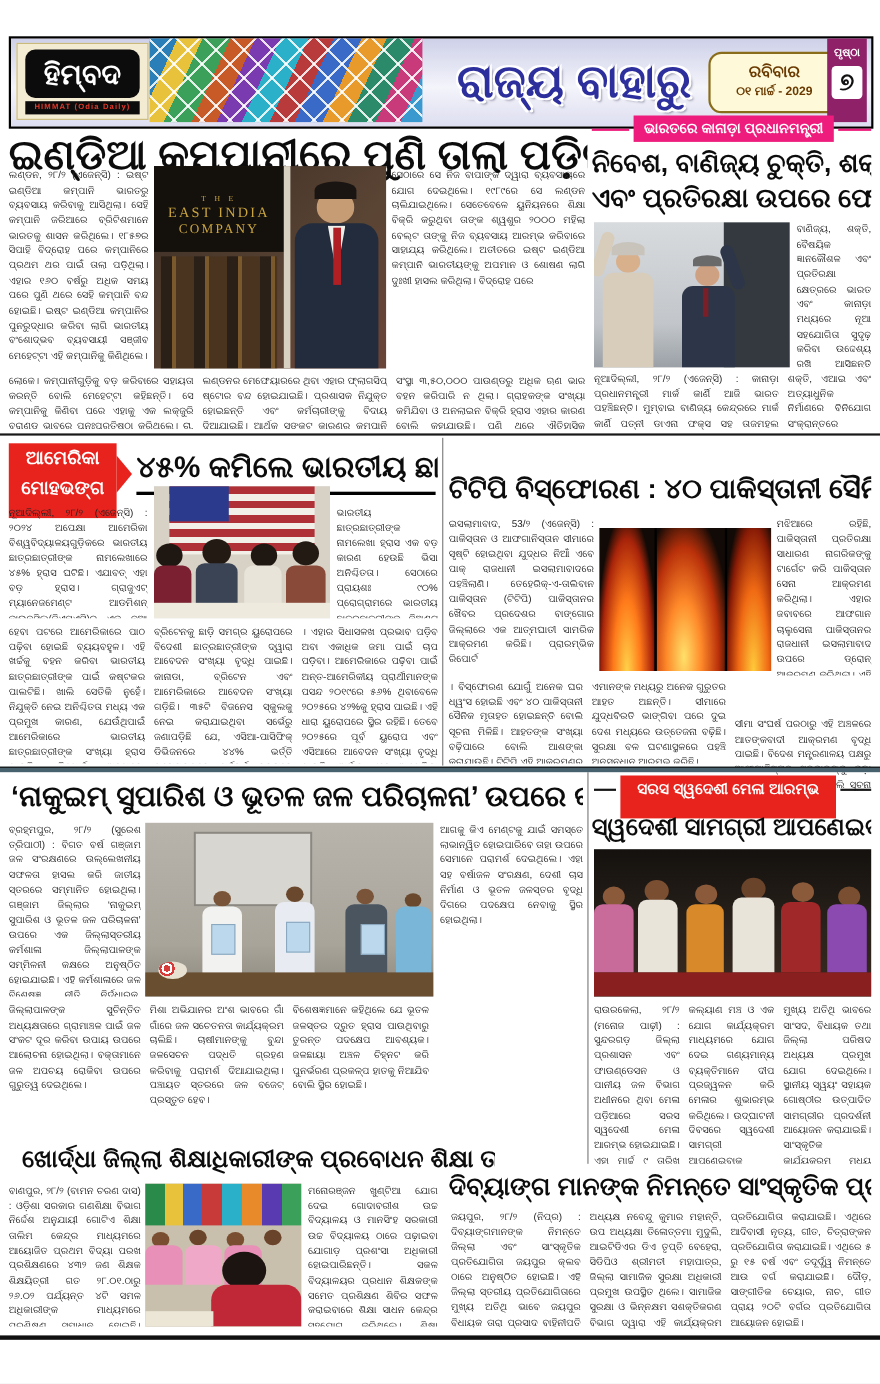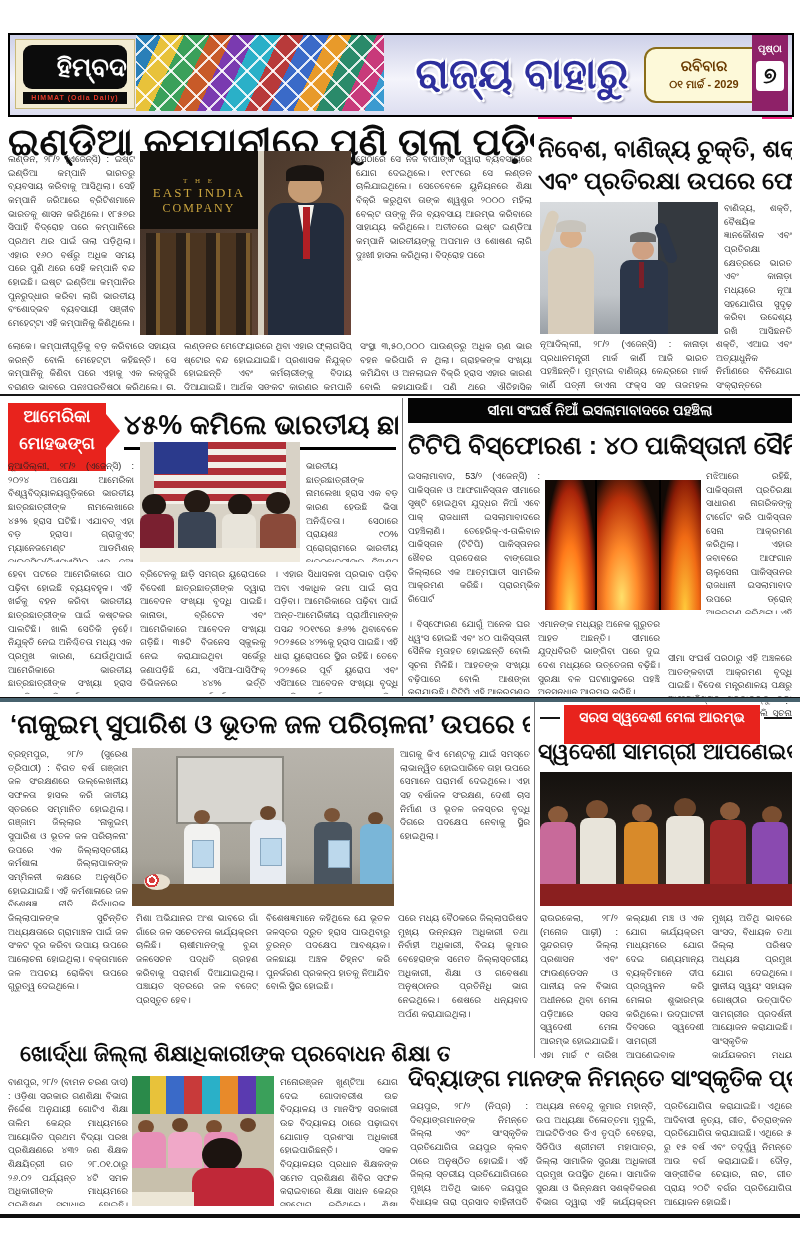--- a/index.html
+++ b/index.html
@@ -9,21 +9,21 @@
   .col{position:absolute;font-size:9px;line-height:1.52;text-align:justify;overflow:hidden;color:#222;word-break:break-word;}
   .hl{position:absolute;font-weight:700;color:#0c0c0c;overflow:hidden;white-space:nowrap;}
   .photo{position:absolute;overflow:hidden;}
   .vline{position:absolute;width:1px;background:#9a9a9a;}
   .hline{position:absolute;height:1px;background:#111;}
   
   #masthead{left:8px;top:33px;width:782px;height:80px;border:2px solid #000;
     background:linear-gradient(180deg,#cdd0e8 0%,#f4f4fb 55%,#dddef0 100%);}
   #logo{left:5px;top:4px;width:118px;height:68px;background:#f3ecd2;border:1px solid #c9b97a;}
   #logoplate{position:absolute;left:7px;top:5px;width:104px;height:44px;background:#0c0c0c;border-radius:9px;
-    color:#fff;font-weight:700;font-size:26px;text-align:right;line-height:44px;overflow:hidden;}
+    color:#fff;font-weight:700;font-size:26px;text-align:center;line-height:44px;overflow:hidden;}
   #logolatin{position:absolute;left:7px;top:52px;width:104px;height:12px;background:#0c0c0c;color:#e23a2a;
     font-size:7px;font-weight:700;text-align:center;line-height:12px;letter-spacing:1px;overflow:hidden;}
   #collage{left:126px;top:0;width:248px;height:76px;
     background:linear-gradient(115deg,#2a7fb8 0 9%,#e8c23a 9% 17%,#3aa05a 17% 26%,#c85a28 26% 34%,#7a3ab0 34% 42%,#2ab0c8 42% 51%,#b83a3a 51% 59%,#3a6ac8 59% 68%,#e89a2a 68% 76%,#2a8a6a 76% 85%,#c83a7a 85% 93%,#3a9ad0 93% 100%);}
   #collagegrid{position:absolute;inset:0;
     background:repeating-linear-gradient(45deg,transparent 0 16px,rgba(255,255,255,.85) 16px 18px),
                repeating-linear-gradient(-45deg,transparent 0 16px,rgba(255,255,255,.85) 16px 18px);}
   #mtitle{left:378px;top:4px;width:268px;height:70px;font-size:42px;font-weight:700;color:#2d2f9d;
     text-align:center;line-height:70px;overflow:hidden;white-space:nowrap;
     text-shadow:2px 2px 0 #ffffff,-2px -2px 0 #ffffff,2px -2px 0 #ffffff,-2px 2px 0 #ffffff,3px 3px 2px rgba(0,0,40,.35);}
@@ -77,20 +77,21 @@
     <div class="abs" style="left:163px;top:56px;width:7px;height:52px;background:#b01f24;"></div>
   </div>
 
   <div class="col" style="left:356px;top:153px;width:176px;height:182px;">ସେଠାରେ ସେ ନିଜ ବାପାଙ୍କ ଦ୍ୱାରା ବ୍ୟବସାୟରେ ଯୋଗ ଦେଇଥିଲେ। ୧୯୮୯ରେ ସେ ଲଣ୍ଡନ ଚାଲିଯାଇଥିଲେ। ସେତେବେଳେ ୟୁନିୟନରେ ଶିକ୍ଷା ବିକ୍ରି କରୁଥିବା ତାଙ୍କ ଶ୍ୱଶୁର ୨୦୦୦ ମହିଲା ବେଲ୍ଟ ତାଙ୍କୁ ନିଜ ବ୍ୟବସାୟ ଆରମ୍ଭ କରିବାରେ ସାହାଯ୍ୟ କରିଥିଲେ। ଅତୀତରେ ଇଷ୍ଟ ଇଣ୍ଡିଆ କମ୍ପାନି ଭାରତୀୟଙ୍କୁ ଅପମାନ ଓ ଶୋଷଣ ଲାଗି ଦୁଃଖୀ ହାସଲ କରିଥିଲା। ବିଦ୍ରୋହ ପରେ</div>
 
   <div class="col" style="left:8px;top:340px;width:168px;height:50px;">ଲୋକେ। କମ୍ପାନୀଗୁଡ଼ିକୁ ବଡ଼ କରିବାରେ ସହାୟତା କରନ୍ତି ବୋଲି ମେହେଟ୍ଟା କହିଛନ୍ତି। ସେ କମ୍ପାନିକୁ କିଣିବା ପରେ ଏହାକୁ ଏକ ଲକ୍ଜୁରି ବ୍ରାଣ୍ଡ ଭାବରେ ପୁନଃପ୍ରତିଷ୍ଠା କରିଥିଲେ। ଚା, କଫି, ଚକୋଲେଟ୍ ଓ ସୁନା ମୁଦ୍ରା ବିକ୍ରି କରୁଥିଲା କମ୍ପାନି।</div>
   <div class="col" style="left:184px;top:340px;width:168px;height:50px;">ଲଣ୍ଡନର ମେଫେୟାରରେ ଥିବା ଏହାର ଫ୍ଲାଗସିପ୍ ଷ୍ଟୋର ବନ୍ଦ ହୋଇଯାଇଛି। ପ୍ରଶାସକ ନିଯୁକ୍ତ ହୋଇଛନ୍ତି ଏବଂ କର୍ମଚାରୀଙ୍କୁ ବିଦାୟ ଦିଆଯାଇଛି। ଆର୍ଥିକ ସଙ୍କଟ କାରଣରୁ କମ୍ପାନି ଦେବାଳିଆ ଘୋଷଣା ପାଇଁ ଆବେଦନ କରିଥିଲା।</div>
   <div class="col" style="left:360px;top:340px;width:172px;height:50px;">ସଂସ୍ଥା ୩,୫୦,୦୦୦ ପାଉଣ୍ଡରୁ ଅଧିକ ଋଣ ଭାର ବହନ କରିପାରି ନ ଥିଲା। ଗ୍ରାହକଙ୍କ ସଂଖ୍ୟା କମିଯିବା ଓ ଅନଲାଇନ ବିକ୍ରି ହ୍ରାସ ଏହାର କାରଣ ବୋଲି କୁହାଯାଉଛି। ପୁଣି ଥରେ ଐତିହାସିକ କମ୍ପାନିରେ ତାଲା ପଡ଼ିଯାଇଛି।</div>
 
   <div class="kickline" style="left:538px;top:117px;width:34px;background:#ee1d7d;"></div>
+  <div class="redbanner" style="left:576px;top:105px;width:182px;height:24px;background:#ee1d7d;font-size:13px;line-height:24px;">ଭାରତରେ କାନାଡ଼ା ପ୍ରଧାନମନ୍ତ୍ରୀ</div>
   <div class="kickline" style="left:762px;top:117px;width:30px;background:#ee1d7d;"></div>
 
   <div class="hl" style="left:538px;top:133px;width:254px;height:32px;font-size:24px;line-height:32px;text-align:center;">ନିବେଶ, ବାଣିଜ୍ୟ ଚୁକ୍ତି, ଶକ୍ତି</div>
   <div class="hl" style="left:538px;top:165px;width:254px;height:32px;font-size:24px;line-height:32px;text-align:center;">ଏବଂ ପ୍ରତିରକ୍ଷା ଉପରେ ଫୋକସ୍</div>
 
   <div class="photo" style="left:540px;top:202px;width:178px;height:132px;background:linear-gradient(180deg,#d8dbde 0%,#c2c6ca 70%,#9aa0a6 100%);">
     <div class="abs" style="left:118px;top:0;width:60px;height:132px;background:#34393f;"></div>
     <div class="abs" style="left:20px;top:26px;width:22px;height:20px;border-radius:50%;background:#d9b08c;"></div>
     <div class="abs" style="left:16px;top:18px;width:30px;height:12px;border-radius:50% 50% 0 0;background:#c8c4bc;"></div>
     <div class="abs" style="left:8px;top:46px;width:46px;height:86px;background:#d8cdbb;border-radius:10px 10px 0 0;"></div>
@@ -133,21 +134,20 @@
   </div>
 
   <div class="col" style="left:306px;top:460px;width:92px;height:102px;">ଭାରତୀୟ ଛାତ୍ରଛାତ୍ରୀଙ୍କ ନାମଲେଖା ହ୍ରାସ ଏକ ବଡ଼ କାରଣ ହେଉଛି ଭିସା ଅନିଶ୍ଚିତତା। ସେଠାରେ ପ୍ରାୟଶଃ ୯୦% ପ୍ରୋଗ୍ରାମରେ ଭାରତୀୟ ଛାତ୍ରଛାତ୍ରୀଙ୍କ ନିଅଣ୍ଟ ବିଚାର ହେଉଛି।</div>
 
   <div class="col" style="left:8px;top:568px;width:124px;height:126px;">ହେବା ପଟରେ ଆମେରିକାରେ ପାଠ ପଢ଼ିବା ହୋଇଛି ବ୍ୟୟବହୁଳ। ଏହି ଖର୍ଚ୍ଚକୁ ବହନ କରିବା ଭାରତୀୟ ଛାତ୍ରଛାତ୍ରୀଙ୍କ ପାଇଁ କଷ୍ଟକର ପାଲଟିଛି। ଖାଲି ସେତିକି ନୁହେଁ। ନିଯୁକ୍ତି ନେଇ ଅନିଶ୍ଚିତତା ମଧ୍ୟ ଏକ ପ୍ରମୁଖ କାରଣ, ଯେଉଁଥିପାଇଁ ଆମେରିକାରେ ଭାରତୀୟ ଛାତ୍ରଛାତ୍ରୀଙ୍କ ସଂଖ୍ୟା ହ୍ରାସ ପାଇଛି। ରିପୋର୍ଟ ଅନୁସାରେ, ବିଦେଶରେ ପାଠପଢ଼ା ପାଇଁ ବର୍ଷ ବର୍ଷ ଧରି ଚାଲିଥିବା ରୀତି ଅଟକିଥିବା ଭାରତ-ଆମେରିକାର ଛାତ୍ରୀ କରିଚର ଜିଏମ୍‌ଏସିର ୨୦୨୫ ଅନ୍ତିମବର୍ଷର ସର୍ଭେ ଅନୁସାରେ</div>
   <div class="col" style="left:140px;top:568px;width:126px;height:126px;">ବ୍ରିଟେନକୁ ଛାଡ଼ି ସମଗ୍ର ୟୁରୋପରେ ବିଦେଶୀ ଛାତ୍ରଛାତ୍ରୀଙ୍କ ଦ୍ୱାରା ଆବେଦନ ସଂଖ୍ୟା ବୃଦ୍ଧି ପାଇଛି। କାନାଡା, ବ୍ରିଟେନ ଏବଂ ଆମେରିକାରେ ଆବେଦନ ସଂଖ୍ୟା ଗଡ଼ିଛି। ୩୫ଟି ବିଜନେସ ସ୍କୁଲକୁ ନେଇ କରାଯାଇଥିବା ସର୍ଭେରୁ ଜଣାପଡ଼ିଛି ଯେ, ଏସିଆ-ପାସିଫିକ୍ ଡିଭିଜନରେ ୪୪% ଭର୍ତ୍ତି ପ୍ରୋଗ୍ରାମରେ ପୂର୍ବବର୍ଷ ତୁଳନାରେ ବିଦେଶୀ ଛାତ୍ରଛାତ୍ରୀଙ୍କ ନାମଲେଖା ବୃଦ୍ଧି ପାଇଛି। ଅନ୍ୟପକ୍ଷରେ, ଆମେରିକାରେ ଦୁଇ ତୃତୀୟାଂଶ ପ୍ରୋଗ୍ରାମରେ ନାମଲେଖା ହ୍ରାସ ପାଇଛି। ଆମେରିକା ବିଶ୍ୱବିଦ୍ୟାଳୟ ସ୍ତୁତିକରେ</div>
   <div class="col" style="left:274px;top:568px;width:124px;height:126px;">। ଏହାର ସିଧାସଳଖ ପ୍ରଭାବ ପଡ଼ିବ ଅବା ଏକାଧିକ ଜମା ପାଇଁ ଚାପ ପଡ଼ିବା। ଆମେରିକାରେ ପଢ଼ିବା ପାଇଁ ଅନ୍ତ-ଆମେରିକୀୟ ପ୍ରାର୍ଥୀମାନଙ୍କ ପସନ୍ଦ ୨୦୧୯ରେ ୫୬% ଥିବାବେଳେ ୨୦୨୫ରେ ୪୨%କୁ ହ୍ରାସ ପାଇଛି। ଏହି ଧାରା ୟୁରୋପରେ ସ୍ଥିର ରହିଛି। ତେବେ ୨୦୨୫ରେ ପୂର୍ବ ୟୁରୋପ ଏବଂ ଏସିଆରେ ଆବେଦନ ସଂଖ୍ୟା ବୃଦ୍ଧି ପାଇଛି। ଅର୍ଥାତ୍ ଏବେ ଆମେରିକା ବଦଳରେ ଏସିଆ ଏବଂ ୟୁରୋପ ଛାତ୍ରଛାତ୍ରୀଙ୍କ ପସନ୍ଦ ପାଲଟିଛି।</div>
 
   <div class="vline" style="left:402px;top:398px;height:298px;background:#777;"></div>
 
-  <div class="blackbar" style="left:408px;top:398px;width:384px;height:25px;font-size:14px;line-height:25px;">ସୀମା ସଂଘର୍ଷ ନିଆଁ ଇସଲାମାବାଦରେ ପହଞ୍ଚିଲା</div>
   <div class="hl" style="left:408px;top:426px;width:384px;height:38px;font-size:25px;line-height:38px;text-align:center;">ଟିଟିପି ବିସ୍ଫୋରଣ : ୪୦ ପାକିସ୍ତାନୀ ସୈନିକ ମୃତ</div>
 
   <div class="col" style="left:408px;top:470px;width:132px;height:144px;">ଇସଲାମାବାଦ, 53/୨ (ଏଜେନ୍ସି) : ପାକିସ୍ତାନ ଓ ଆଫଗାନିସ୍ତାନ ସୀମାରେ ସୃଷ୍ଟି ହୋଇଥିବା ଯୁଦ୍ଧର ନିଆଁ ଏବେ ପାକ୍ ରାଜଧାନୀ ଇସଲାମାବାଦରେ ପହଞ୍ଚିଲାଣି। ତେହେରିକ୍-ଏ-ତାଲିବାନ ପାକିସ୍ତାନ (ଟିଟିପି) ପାକିସ୍ତାନର ଖୈବର ପ୍ରଦେଶର ବାଙ୍ଗୋର ଜିଲ୍ଲାରେ ଏକ ଆତ୍ମଘାତୀ ସାମରିକ ଆକ୍ରମଣ କରିଛି। ପ୍ରାରମ୍ଭିକ ରିପୋର୍ଟ</div>
 
   <div class="photo" style="left:545px;top:480px;width:156px;height:130px;background:#120a06;">
     <div class="abs" style="left:0;top:0;width:50px;height:130px;background:radial-gradient(ellipse at 50% 100%,#ffd24a 0%,#ff7a1a 35%,#a8240a 65%,#120a06 80%);"></div>
     <div class="abs" style="left:52px;top:0;width:62px;height:130px;background:radial-gradient(ellipse at 40% 90%,#ffe06a 0%,#ff8a2a 30%,#b8300a 60%,#120a06 82%);"></div>
     <div class="abs" style="left:116px;top:0;width:40px;height:130px;background:radial-gradient(ellipse at 60% 100%,#ffca3a 0%,#f06a14 40%,#8a1c06 70%,#120a06 85%);"></div>
     <div class="abs" style="left:50px;top:0;width:2px;height:130px;background:#000;"></div>
     <div class="abs" style="left:114px;top:0;width:2px;height:130px;background:#000;"></div>
@@ -180,21 +180,20 @@
     <div class="abs" style="left:196px;top:92px;width:20px;height:26px;background:#bcd8ec;border:1px solid #8aa8c0;"></div>
     <div class="abs" style="left:0;top:136px;width:262px;height:22px;background:#6a4e30;"></div>
     <div class="abs" style="left:12px;top:126px;width:26px;height:16px;border-radius:50%;background:radial-gradient(circle at 30% 40%,#d83a3a 0 3px,#fff 3px 5px,#d83a3a 5px 7px,#e8e0d0 7px);"></div>
   </div>
 
   <div class="col" style="left:400px;top:748px;width:130px;height:158px;">ଆଗକୁ କିଏ ମେଣ୍ଟକୁ ଯାଇଁ ସମସ୍ତେ ଲାଭାନ୍ୱିତ ହୋଇପାରିବେ ତାହା ଉପରେ ସେମାନେ ପରାମର୍ଶ ଦେଇଥିଲେ। ଏହା ସହ ବର୍ଷାଜଳ ସଂରକ୍ଷଣ, ଦେଶୀ ଚାସ ନିର୍ମାଣ ଓ ଭୂତଳ ଜଳସ୍ତର ବୃଦ୍ଧି ଦିଗରେ ପଦକ୍ଷେପ ନେବାକୁ ସ୍ଥିର ହୋଇଥିଲା।</div>
 
   <div class="col" style="left:8px;top:912px;width:120px;height:122px;">ଜିଲ୍ଲାପାଳଙ୍କ ସୁଚିନ୍ତିତ ଅଧ୍ୟକ୍ଷତାରେ ଗ୍ରାମାଞ୍ଚଳ ପାଇଁ ଜଳ ସଂକଟ ଦୂର କରିବା ଉପାୟ ଉପରେ ଆଲୋଚନା ହୋଇଥିଲା। ବକ୍ତାମାନେ ଜଳ ଅପଚୟ ରୋକିବା ଉପରେ ଗୁରୁତ୍ୱ ଦେଇଥିଲେ।</div>
   <div class="col" style="left:136px;top:912px;width:122px;height:122px;">ମିଶା ଅଭିଯାନର ଅଂଶ ଭାବରେ ଗାଁ ଗାଁରେ ଜଳ ସଚେତନତା କାର୍ଯ୍ୟକ୍ରମ ଚାଲିଛି। ଚାଷୀମାନଙ୍କୁ ବୁନ୍ଦା ଜଳସେଚନ ପଦ୍ଧତି ଗ୍ରହଣ କରିବାକୁ ପରାମର୍ଶ ଦିଆଯାଇଥିଲା। ପଞ୍ଚାୟତ ସ୍ତରରେ ଜଳ ବଜେଟ୍ ପ୍ରସ୍ତୁତ ହେବ।</div>
   <div class="col" style="left:266px;top:912px;width:124px;height:122px;">ବିଶେଷଜ୍ଞମାନେ କହିଥିଲେ ଯେ ଭୂତଳ ଜଳସ୍ତର ଦ୍ରୁତ ହ୍ରାସ ପାଉଥିବାରୁ ତୁରନ୍ତ ପଦକ୍ଷେପ ଆବଶ୍ୟକ। ଜଳଛାୟା ଅଞ୍ଚଳ ଚିହ୍ନଟ କରି ପୁନର୍ଭରଣ ପ୍ରକଳ୍ପ ହାତକୁ ନିଆଯିବ ବୋଲି ସ୍ଥିର ହୋଇଛି।</div>
-  <div class="col" style="left:398px;top:912px;width:130px;height:146px;">ପରେ ମଧ୍ୟ ବୈଠକରେ ଜିଲ୍ଲାପରିଷଦ ମୁଖ୍ୟ ଉନ୍ନୟନ ଅଧିକାରୀ ତଥା ନିର୍ବାହୀ ଅଧିକାରୀ, ବିଜୟ କୁମାର ବେହେରାଙ୍କ ସମେତ ଜିଲ୍ଲାସ୍ତରୀୟ ଅଧିକାରୀ, ଶିକ୍ଷା ଓ ଗବେଷଣା ଅନୁଷ୍ଠାନର ପ୍ରତିନିଧି ଭାଗ ନେଇଥିଲେ। ଶେଷରେ ଧନ୍ୟବାଦ ଅର୍ପଣ କରାଯାଇଥିଲା।</div>
 
   <div class="vline" style="left:534px;top:702px;height:356px;background:#777;"></div>
 
   <div class="kickline" style="left:540px;top:717px;width:20px;background:#151515;"></div>
   <div class="redbanner" style="left:564px;top:705px;width:196px;height:39px;font-size:14px;line-height:25px;">ସରସ ସ୍ୱଦେଶୀ ମେଳା ଆରମ୍ଭ</div>
   <div class="kickline" style="left:764px;top:717px;width:28px;background:#151515;"></div>
   <div class="hl" style="left:538px;top:735px;width:254px;height:34px;font-size:22px;line-height:34px;text-align:center;">ସ୍ୱଦେଶୀ ସାମଗ୍ରୀ ଆପଣେଇବାକୁ ଆହ୍ୱାନ</div>
 
   <div class="photo" style="left:540px;top:772px;width:252px;height:134px;background:linear-gradient(180deg,#14110e 0%,#2a221c 55%,#3a2a20 100%);">
     <div class="abs" style="left:8px;top:34px;width:20px;height:18px;border-radius:50%;background:#8a5a3a;"></div>

